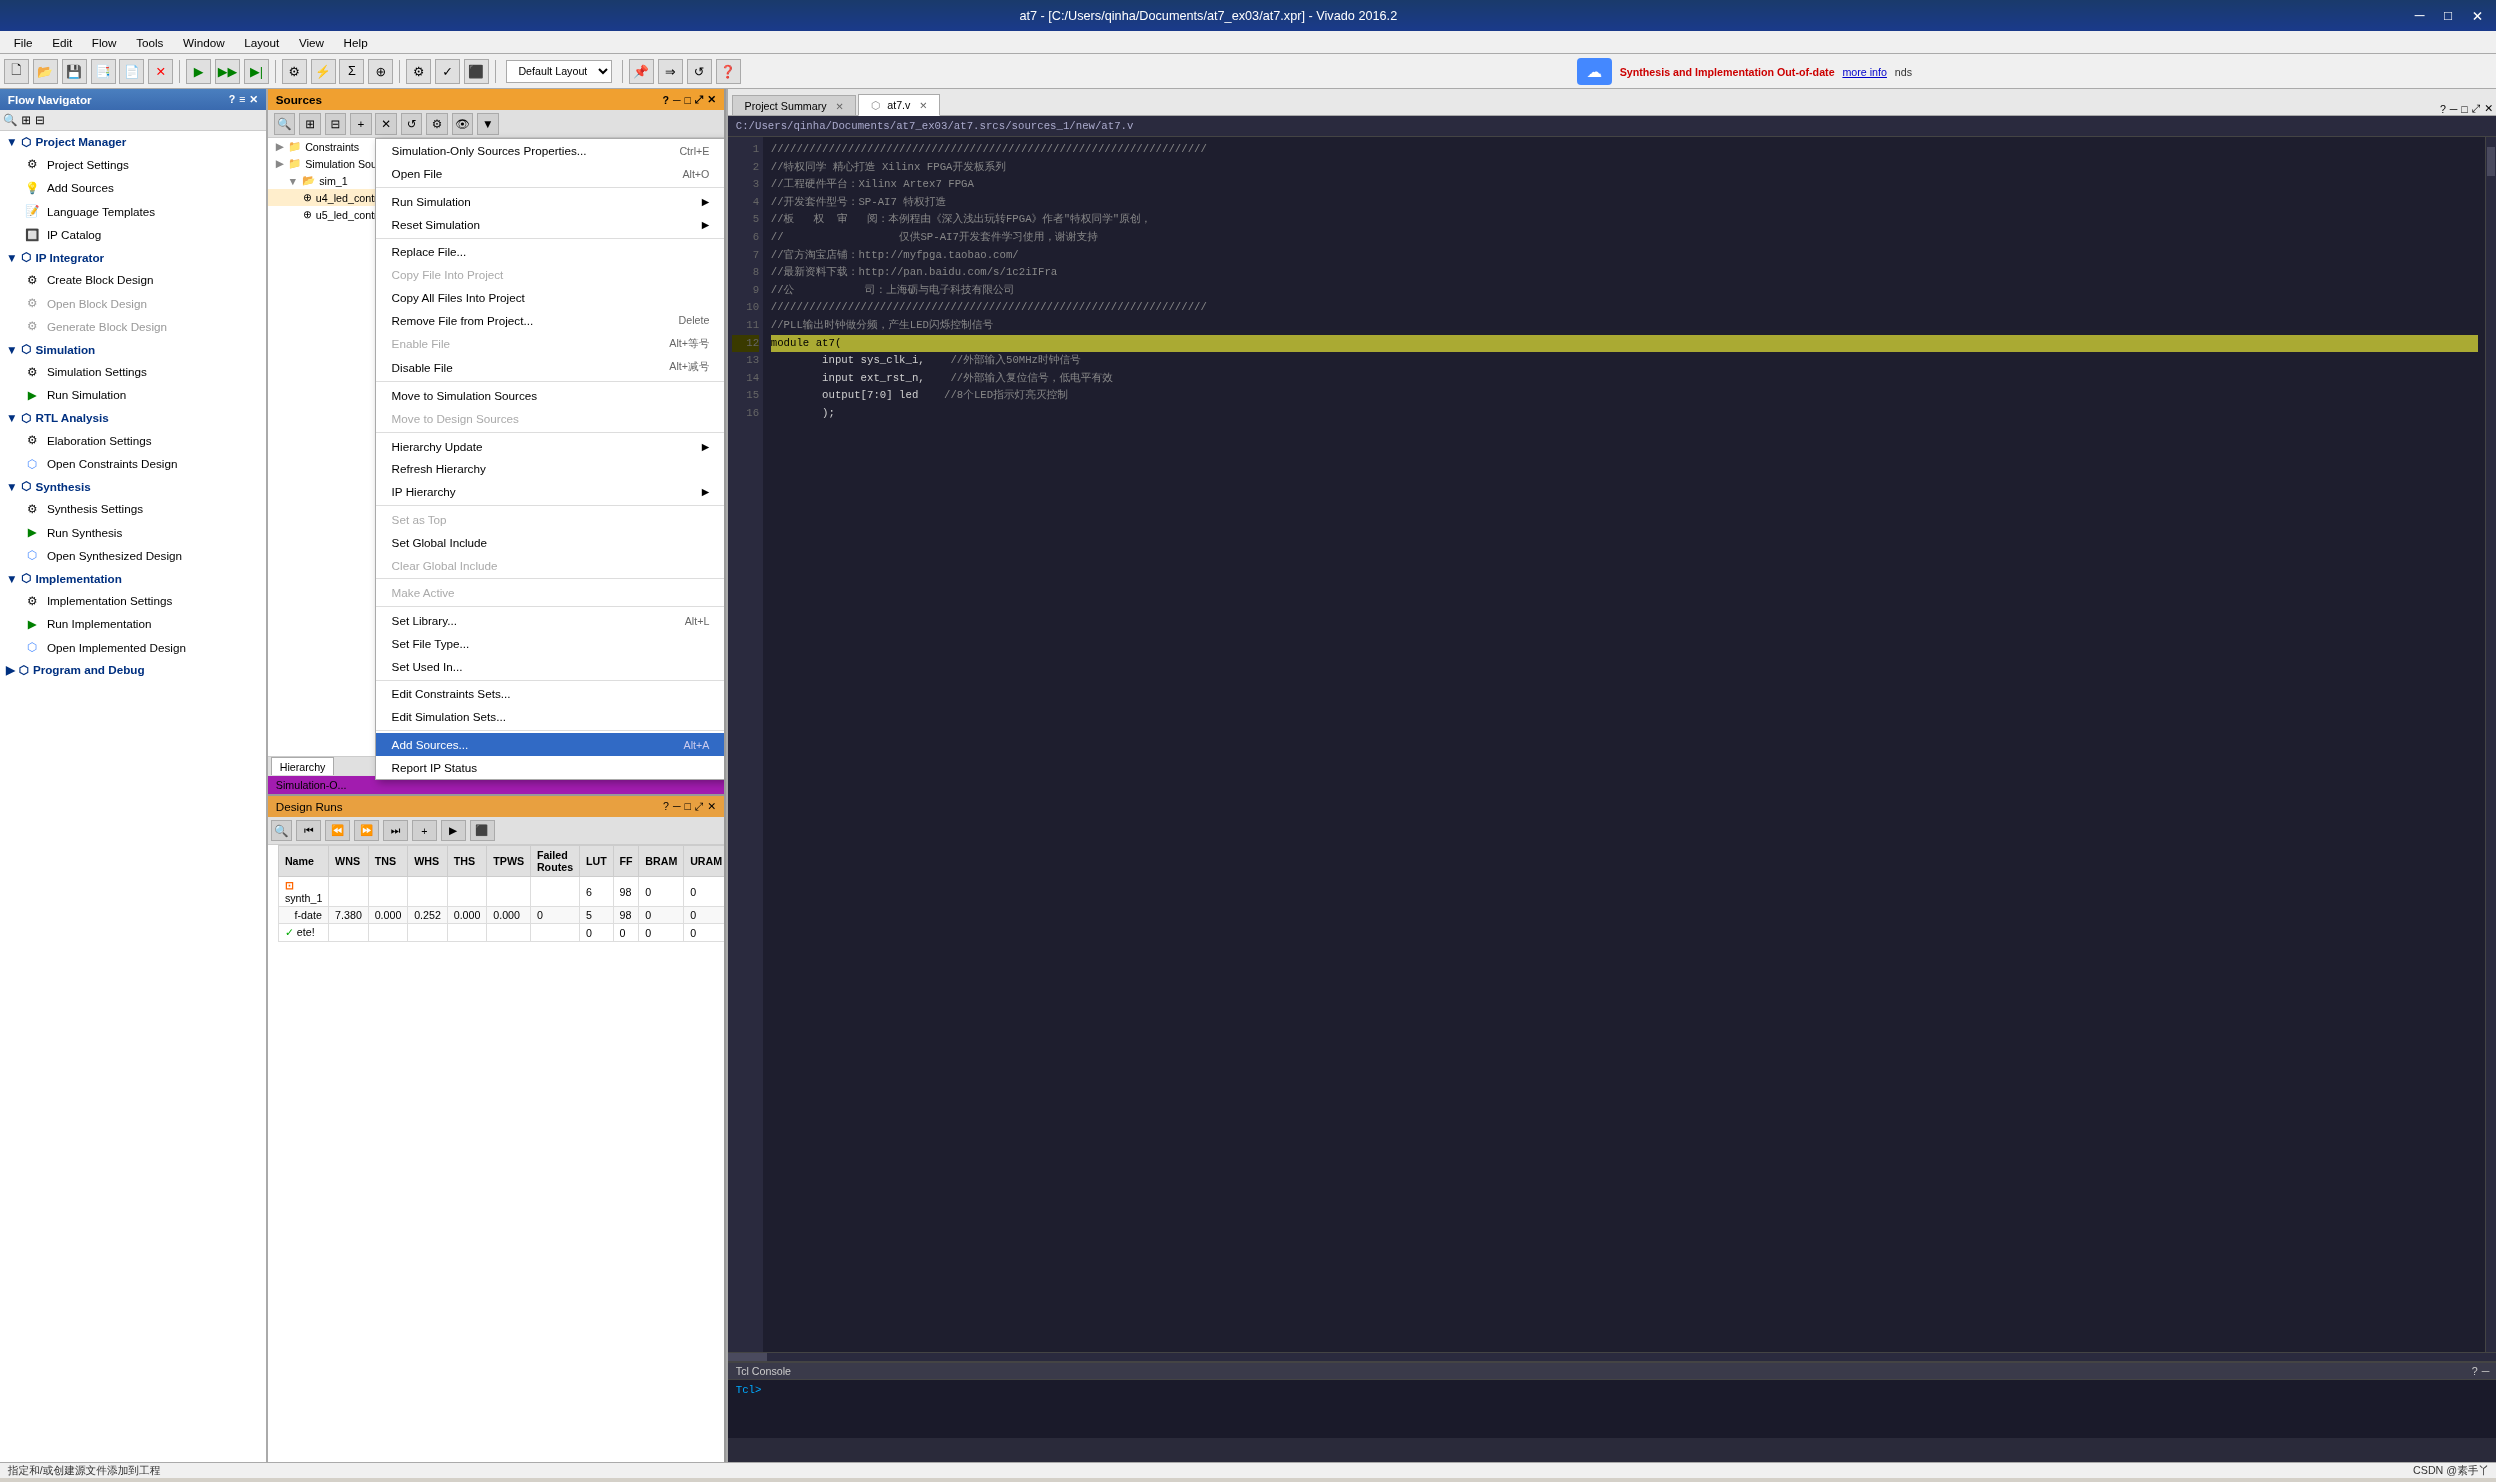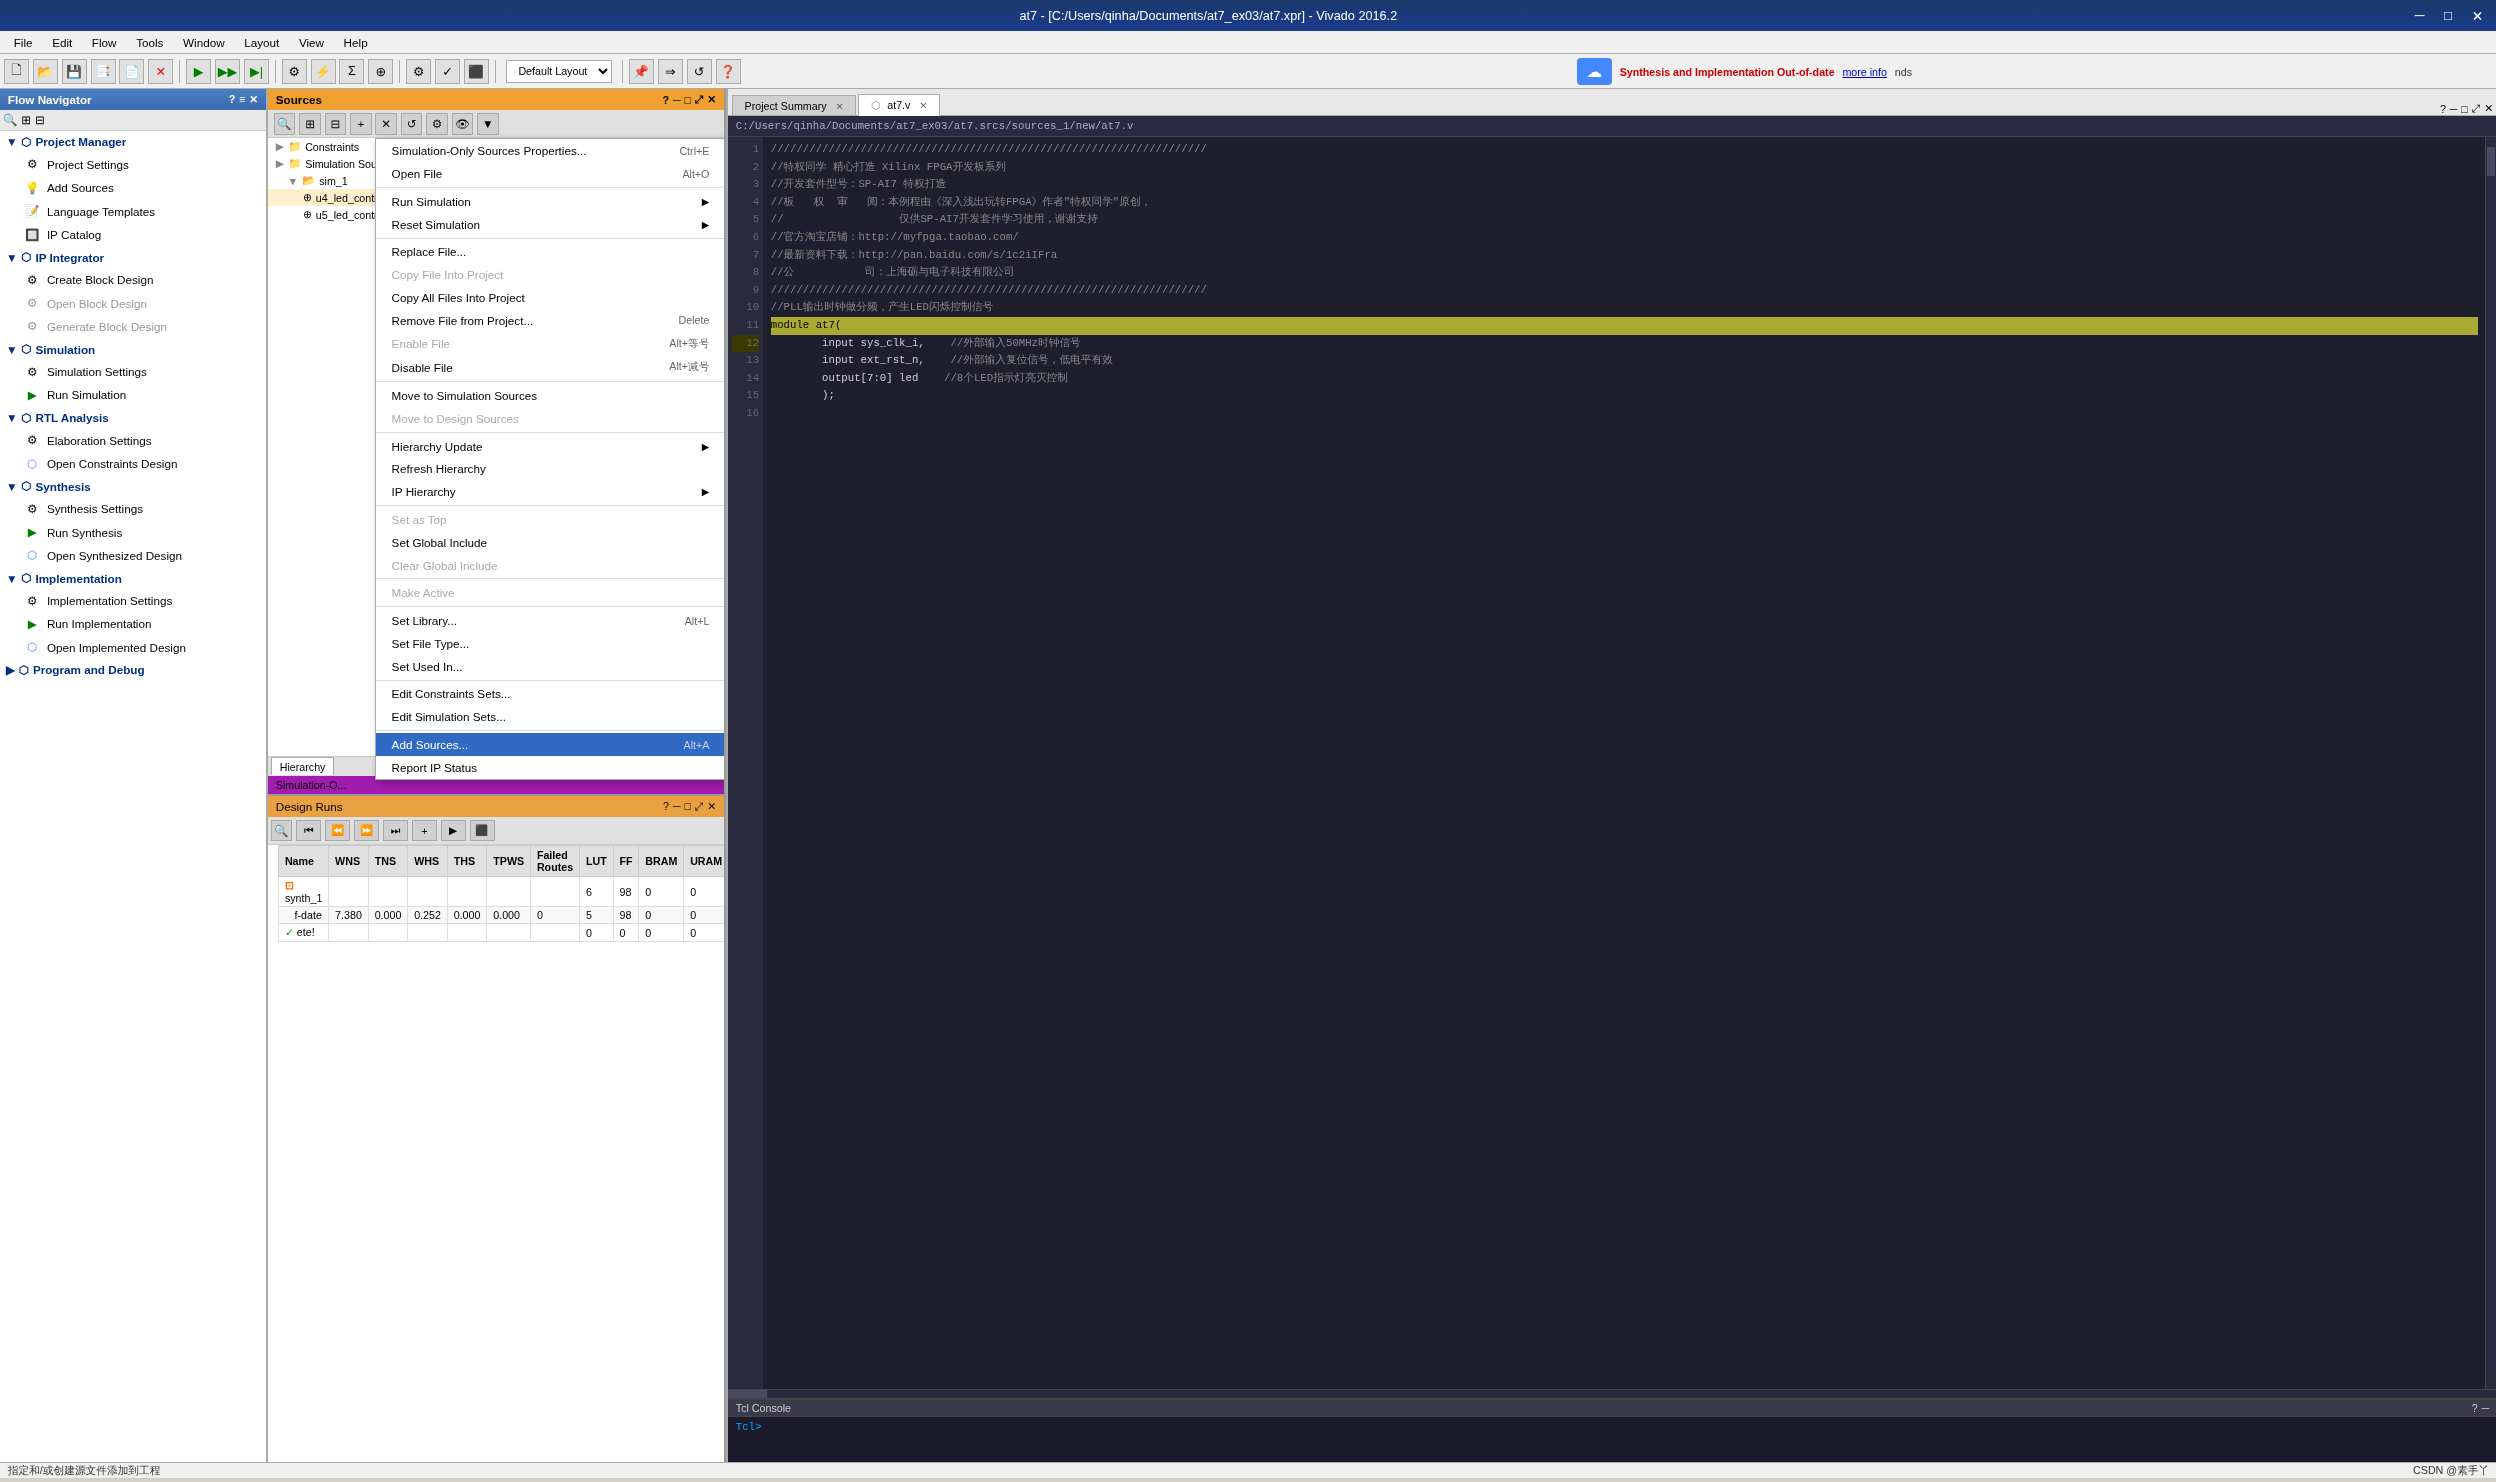--- a/index.html
+++ b/index.html
@@ -786,20 +786,21 @@
               <div>11</div>
               <div style="background:#3a3a00;">12</div>
               <div>13</div>
               <div>14</div>
               <div>15</div>
               <div>16</div>
             </div>
             <div class="code-lines">
               <div class="code-line c-comment">////////////////////////////////////////////////////////////////////</div>
               <div class="code-line c-comment">//特权同学 精心打造 Xilinx FPGA开发板系列</div>
+              <div class="code-line c-comment">//工程硬件平台：Xilinx Artex7 FPGA</div>
               <div class="code-line c-comment">//开发套件型号：SP-AI7 特权打造</div>
               <div class="code-line c-comment">//板   权  审   阅：本例程由《深入浅出玩转FPGA》作者"特权同学"原创，</div>
               <div class="code-line c-comment">//                  仅供SP-AI7开发套件学习使用，谢谢支持</div>
               <div class="code-line c-comment">//官方淘宝店铺：http://myfpga.taobao.com/</div>
               <div class="code-line c-comment">//最新资料下载：http://pan.baidu.com/s/1c2iIFra</div>
               <div class="code-line c-comment">//公           司：上海砺与电子科技有限公司</div>
               <div class="code-line c-comment">////////////////////////////////////////////////////////////////////</div>
               <div class="code-line c-comment">//PLL输出时钟做分频，产生LED闪烁控制信号</div>
               <div class="code-line" style="background:#aaaa33;color:#000;">module at7(</div>
               <div class="code-line c-normal">        input sys_clk_i,    <span class="c-comment">//外部输入50MHz时钟信号</span></div>
@@ -813,21 +814,21 @@
                 <div style="position:absolute;right:0;top:9.8px;width:7.8px;height:29px;background:#4a4a5e;"></div>
               </div>
             </div>
           </div>
 
           <div style="height:9.8px;background:#2a2a3e;border-top:1px solid #444;display:flex;">
             <div style="width:39px;height:9.8px;background:#4a4a5e;"></div>
           </div>
         </div>
 
-        <div style="height:64px;background:#2a2a3a;border-top:2px solid #444;display:flex;flex-direction:column;">
+        <div style="height:101px;background:#2a2a3a;border-top:2px solid #444;display:flex;flex-direction:column;">
           <div style="background:#3a3a4a;padding:2px 7.8px;font-size:10.7px;color:#ccc;display:flex;justify-content:space-between;">
             <span>Tcl Console</span>
             <div style="display:flex;gap:3.9px;">
               <span style="cursor:pointer;">?</span>
               <span style="cursor:pointer;">─</span>
             </div>
           </div>
           <div class="tcl-console">
             <div><span style="color:#00aaff;">Tcl&gt;</span> </div>
           </div>

